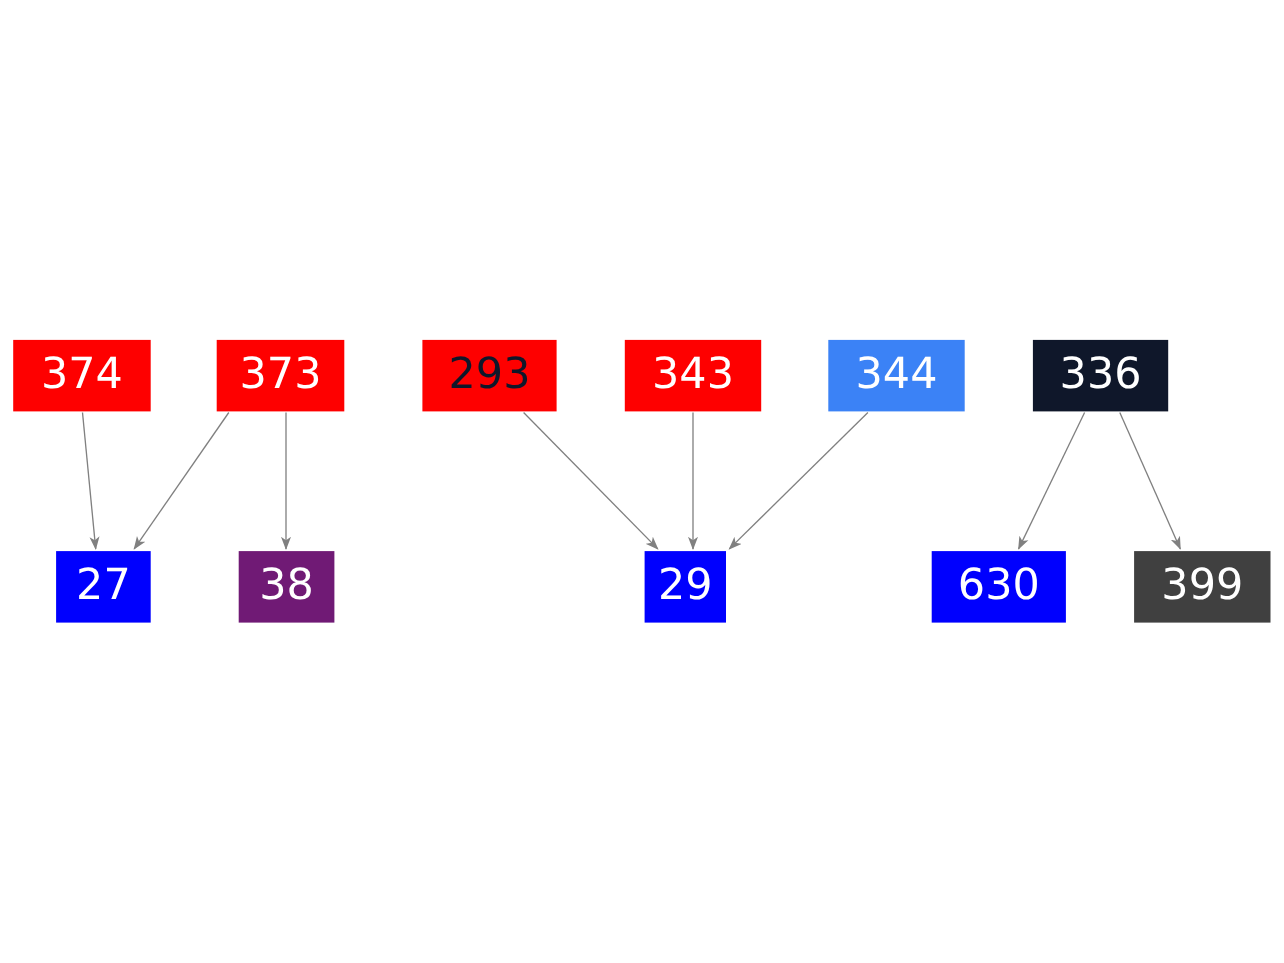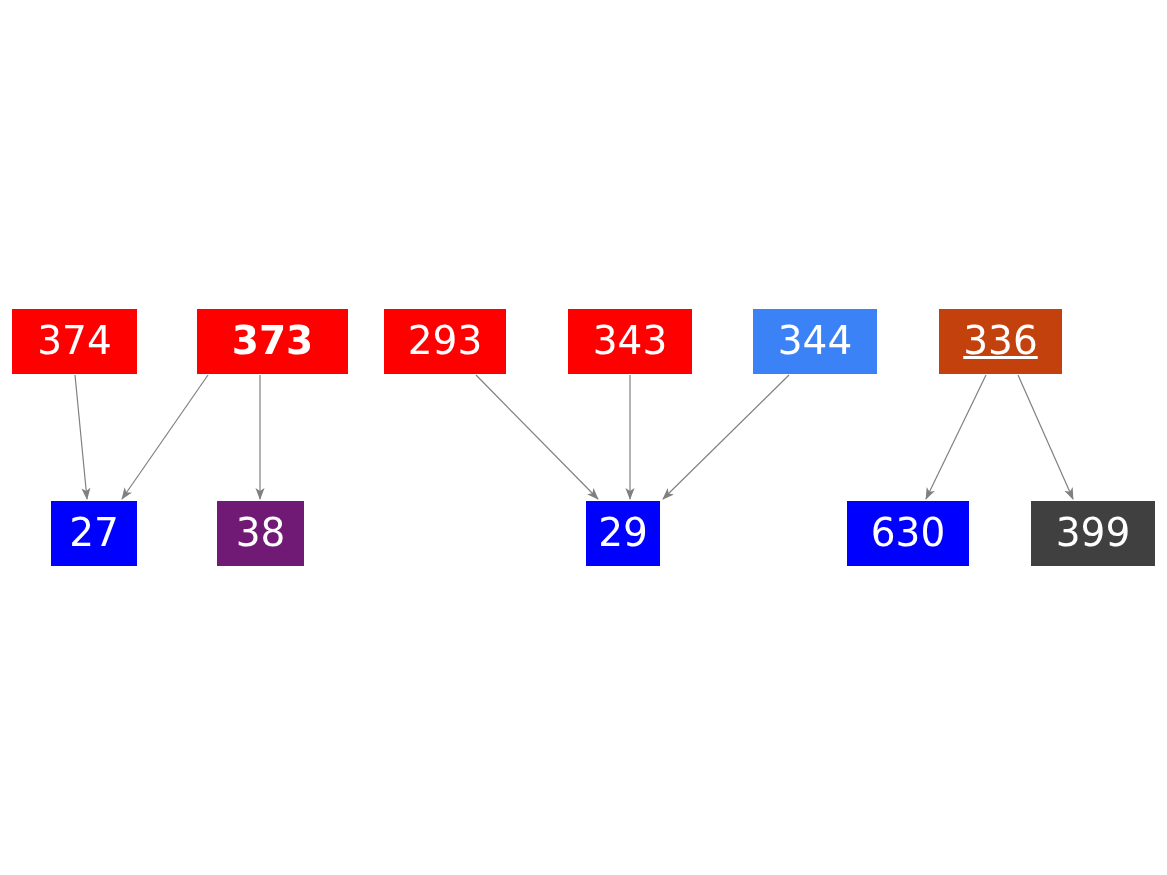--- a/index.html
+++ b/index.html
@@ -67,33 +67,33 @@
         <line x1="789" y1="375" x2="663" y2="499" stroke="#808080" stroke-width="1.2" marker-end="url(#arrowhead)"></line>
         <line x1="986" y1="375" x2="926" y2="499" stroke="#808080" stroke-width="1.2" marker-end="url(#arrowhead)"></line>
         <line x1="1018" y1="375" x2="1073" y2="499" stroke="#808080" stroke-width="1.2" marker-end="url(#arrowhead)"></line>
       </g>
   </svg>
 
   <div id="nodes-layer">
       <div class="node node-source" style="left: 12px; top: 309px; width: 125px; height: 65px; background: rgb(254, 0, 0); color: rgb(255, 255, 255);">
         <span class="node-label">374</span>
       </div>
-      <div class="node node-source" style="left: 197px; top: 309px; width: 151px; height: 65px; background: rgb(254, 0, 0); color: rgb(255, 255, 255); font-weight: bold;">
+      <div class="node node-source" style="left: 197px; top: 309px; width: 116px; height: 65px; background: rgb(254, 0, 0); color: rgb(255, 255, 255);">
         <span class="node-label">373</span>
       </div>
-      <div class="node node-source" style="left: 384px; top: 309px; width: 122px; height: 65px; background: rgb(254, 0, 0); color: #ffffff;">
+      <div class="node node-source" style="left: 384px; top: 309px; width: 122px; height: 65px; background: rgb(254, 0, 0); color: #0f172a;">
         <span class="node-label">293</span>
       </div>
       <div class="node node-source" style="left: 568px; top: 309px; width: 124px; height: 65px; background: rgb(254, 0, 0); color: rgb(255, 255, 255);">
         <span class="node-label">343</span>
       </div>
       <div class="node node-source" style="left: 753px; top: 309px; width: 124px; height: 65px; background: #3b82f6; color: rgb(255, 255, 255);">
         <span class="node-label">344</span>
       </div>
-      <div class="node node-source" style="left: 939px; top: 309px; width: 123px; height: 65px; background: #c2410c; color: rgb(255, 255, 255); text-decoration: underline;">
+      <div class="node node-source" style="left: 939px; top: 309px; width: 123px; height: 65px; background: #0f172a; color: rgb(255, 255, 255);">
         <span class="node-label">336</span>
       </div>
       <div class="node node-target" style="left: 51px; top: 501px; width: 86px; height: 65px; background: rgb(0, 0, 254); color: rgb(255, 255, 255);">
         <span class="node-label">27</span>
       </div>
       <div class="node node-target" style="left: 217px; top: 501px; width: 87px; height: 65px; background: #701a75; color: rgb(255, 255, 255);">
         <span class="node-label">38</span>
       </div>
       <div class="node node-target" style="left: 586px; top: 501px; width: 74px; height: 65px; background: rgb(0, 0, 254); color: rgb(255, 255, 255);">
         <span class="node-label">29</span>

